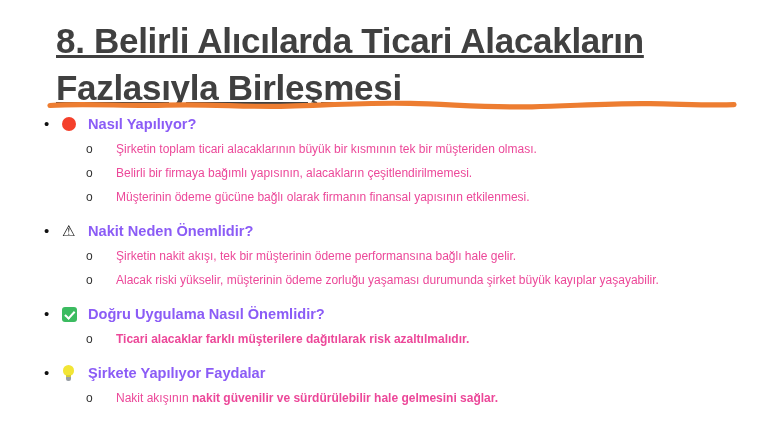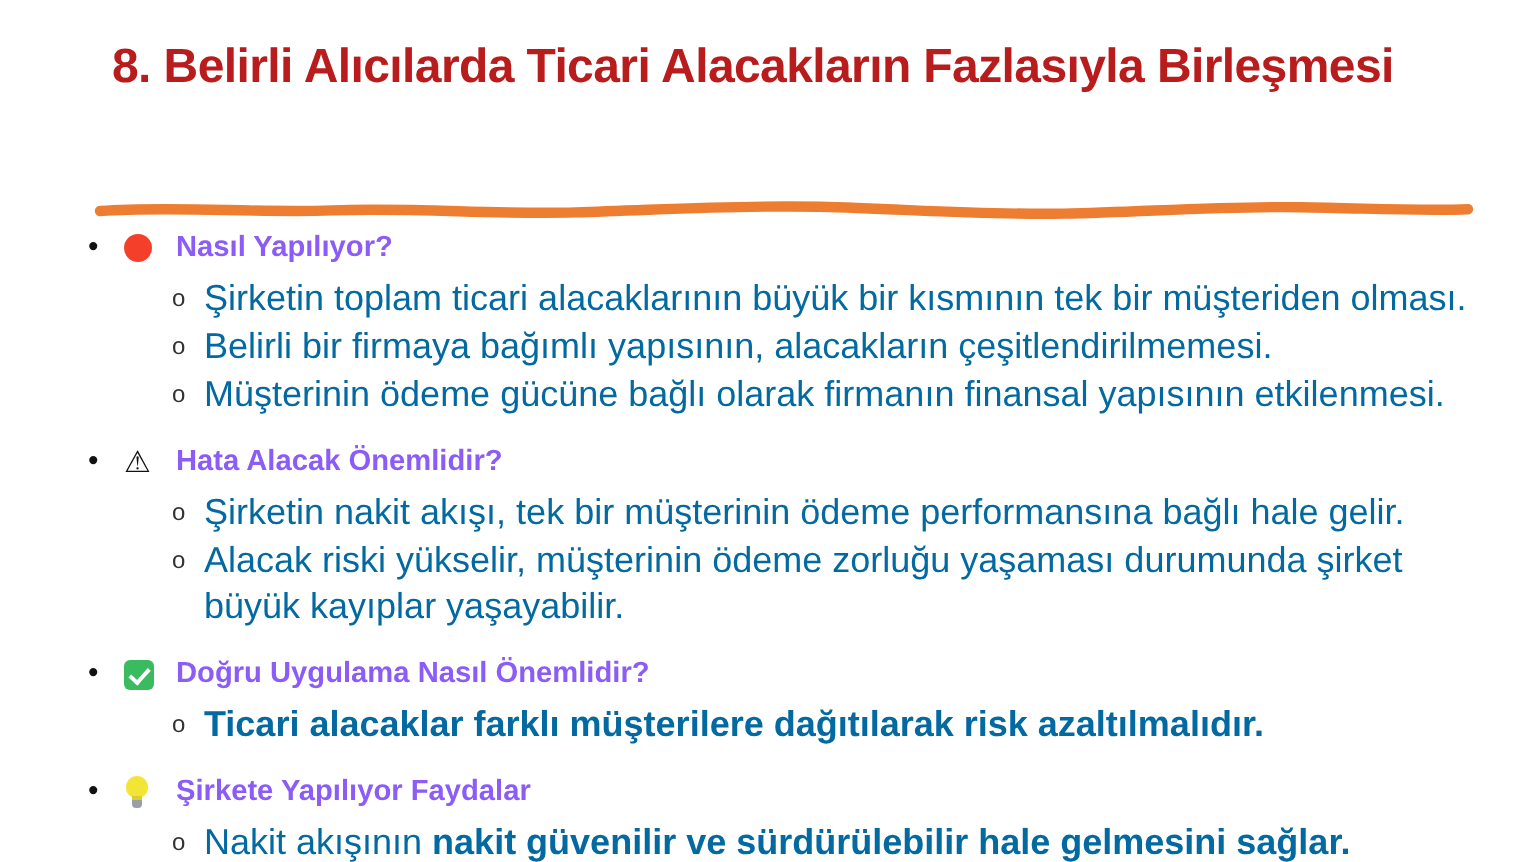--- a/index.html
+++ b/index.html
@@ -24,26 +24,27 @@
 
   
   .title-block {
     position: absolute;
     left: 56px;
     top: 18px;
     width: 690px;
   }
   .slide-title {
     margin: 0;
-    font-size: 24px;
+    font-size: 35px;
     line-height: 1.33;
     font-weight: 700;
     letter-spacing: -0.3px;
-    color: #b91c1c;
+    color: #404040;
     font-family: "Liberation Sans", "DejaVu Sans", sans-serif;
+    text-decoration: underline;
   }
   .title-underline {
     position: absolute;
     left: -8px;
     top: 80px;
     width: 688px;
     height: 13px;
     overflow: visible;
   }
 
@@ -98,24 +99,25 @@
   }
   .lvl2 .marker-o {
     flex: 0 0 auto;
     width: 16px;
     font-size: 12px;
     line-height: 23px;
     color: #333333;
   }
   .lvl2 .lvl2-text {
     flex: 1 1 auto;
-    font-size: 18px;
+    font-size: 12px;
     line-height: 23px;
     font-weight: 400;
-    color: #0369a1;
+    color: #ec4899;
+    margin-left: 14px;
   }
   .lvl2-text.bold {
     font-weight: 700;
   }
   .lvl2-text b {
     font-weight: 700;
   }
 
   .gap-before {
     margin-top: 10px;
@@ -225,21 +227,21 @@
         <span class="lvl2-text">Müşterinin ödeme gücüne bağlı olarak firmanın finansal yapısının etkilenmesi.</span>
       </div>
     </div>
 
     <div class="group gap-before">
       <div class="lvl1">
         <span class="marker">•</span>
         <span class="emoji-slot">
           <span class="ico-warning">⚠</span>
         </span>
-        <span class="lvl1-text">Hata Alacak Önemlidir?</span>
+        <span class="lvl1-text">Nakit Neden Önemlidir?</span>
       </div>
       <div class="lvl2">
         <span class="marker-o">o</span>
         <span class="lvl2-text">Şirketin nakit akışı, tek bir müşterinin ödeme performansına bağlı hale gelir.</span>
       </div>
       <div class="lvl2">
         <span class="marker-o">o</span>
         <span class="lvl2-text">Alacak riski yükselir, müşterinin ödeme zorluğu yaşaması durumunda şirket büyük kayıplar yaşayabilir.</span>
       </div>
     </div>

